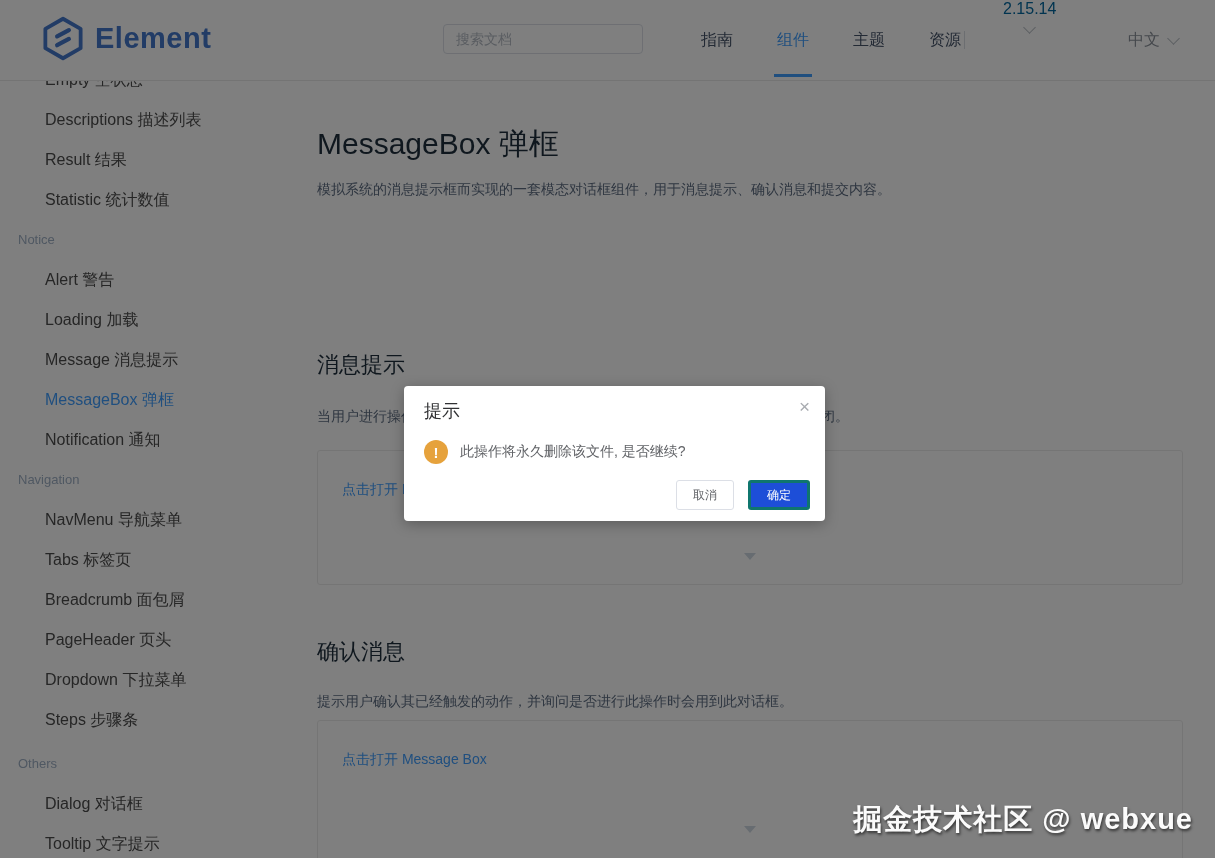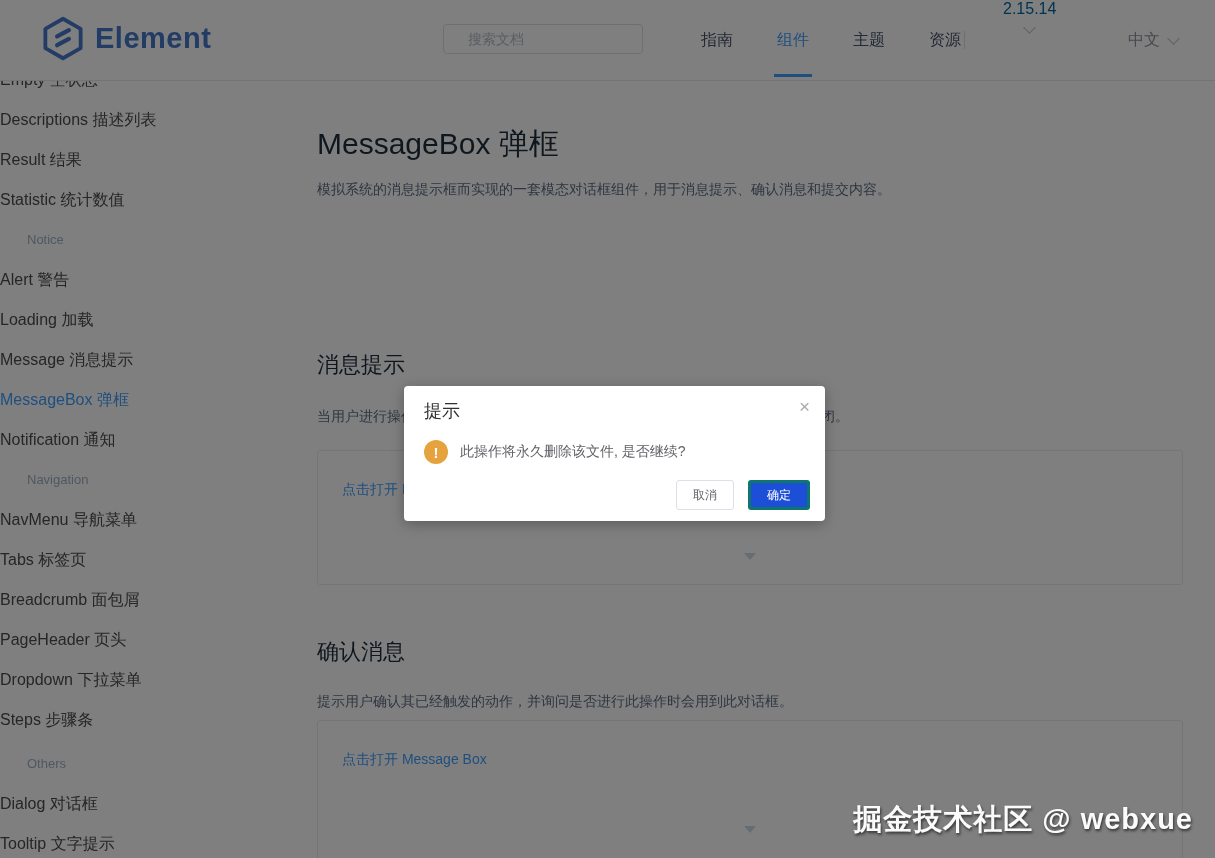--- a/index.html
+++ b/index.html
@@ -9,40 +9,40 @@
   }
   .stage{position:absolute;left:0;top:0;width:1215px;height:858px;overflow:hidden;}
 
   
   .topbar{position:absolute;left:0;top:0;width:1215px;height:80px;background:#fff;
     border-bottom:1px solid #e8e8e8;z-index:40;}
   .logo{position:absolute;left:42px;top:16px;display:flex;align-items:center;gap:11px;cursor:pointer;}
   .logo-text{font-size:29px;font-weight:700;color:#4478cc;letter-spacing:.5px;}
   .search-wrap{position:absolute;left:443px;top:24px;width:200px;height:30px;}
   .search-wrap input{width:100%;height:100%;box-sizing:border-box;border:1px solid #dcdfe6;
-    border-radius:4px;padding:0 24px;font-size:14px;color:#606266;outline:none;
+    border-radius:4px;padding:0 12px;font-size:14px;color:#606266;outline:none;
     font-family:"Liberation Sans","DejaVu Sans",sans-serif;background:#fff;}
   .search-wrap input::placeholder{color:#b4bac3;}
   .topnav{position:absolute;left:664px;top:0;height:80px;display:flex;gap:44px;align-items:stretch;margin-left:37px;}
   .nav-item{position:relative;display:flex;align-items:center;font-size:16px;color:#46546a;cursor:pointer;}
   .nav-item.active{color:#409EFF;}
   .tab-underline{position:absolute;left:-3px;right:-3px;bottom:3px;height:3px;background:#409EFF;}
   .head-sep{position:absolute;left:964px;top:31px;width:1px;height:18px;background:#d8dce2;}
   .head-ctl{position:absolute;top:0;height:80px;display:flex;align-items:center;gap:9px;cursor:pointer;}
   .ctl-version{left:1003px;font-size:16px;color:#0369a1;flex-direction:column;}
   .ctl-lang{left:1128px;font-size:16px;color:#8b919a;}
   .chev{width:8px;height:8px;border-right:1.5px solid #b8bdc4;border-bottom:1.5px solid #b8bdc4;
     transform:rotate(45deg);margin-top:-4px;}
 
   
   .sidebar{position:absolute;left:0;top:60px;width:290px;z-index:10;}
-  .side-item{height:40px;line-height:40px;font-size:16px;color:#4c4c4c;cursor:pointer;
+  .side-item{height:40px;line-height:40px;padding-left:45px;font-size:16px;color:#4c4c4c;cursor:pointer;
     white-space:nowrap;}
   .side-item.active{color:#409EFF;}
-  .group-title{height:40px;line-height:40px;padding-left:27px;font-size:13px;color:#9fb0c5;}
+  .group-title{height:40px;line-height:40px;padding-left:18px;font-size:13px;color:#9fb0c5;}
   .gt-others{margin-top:4px;}
 
   
   .content{position:absolute;left:317px;top:0;width:866px;height:858px;z-index:5;}
   .page-title{position:absolute;top:124px;left:0;font-size:30px;font-weight:400;color:#1f2f3d;margin:0;}
   .para{position:absolute;left:0;font-size:14px;color:#5e6d82;line-height:20px;margin:0;white-space:nowrap;}
   .page-intro{top:179px;}
   .tipbox{position:absolute;top:217px;left:0;width:866px;height:86px;box-sizing:border-box;
     background:#ecf8ff;border-left:5px solid #50bfff;border-radius:4px;
     padding:16px 24px 0 20px;font-size:14px;line-height:27px;color:#5e6d82;}

